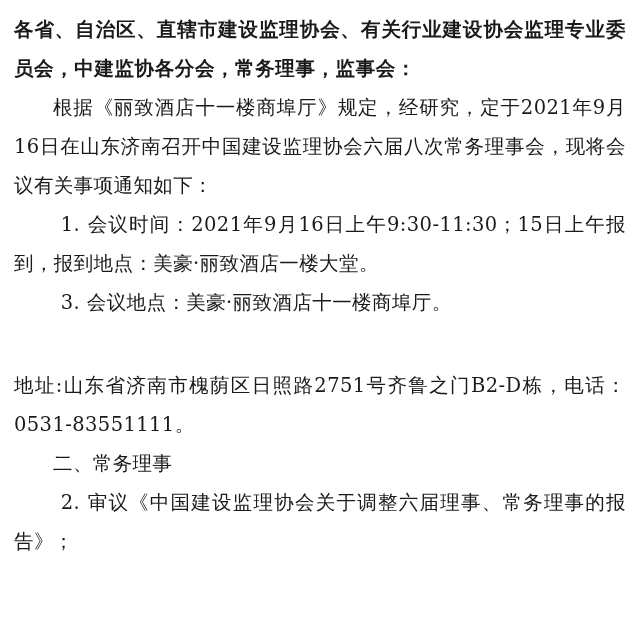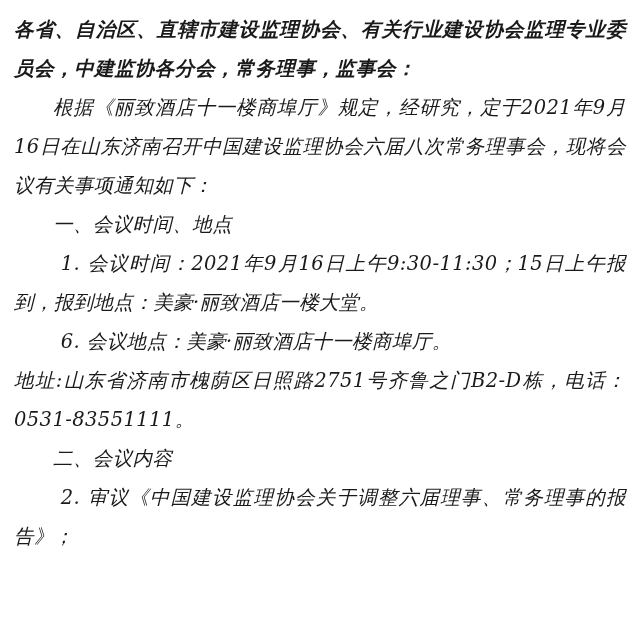--- a/index.html
+++ b/index.html
@@ -13,21 +13,20 @@
     overflow: hidden;
     font-family: "DejaVu Serif", "Liberation Serif", serif;
     color: #1a1a1a;
   }
   .page {
     width: 640px;
     height: 578px;
     box-sizing: border-box;
     padding: 10px 14px 0 14px;
     position: relative;
-    font-style: italic;
   }
   .doc-body {
     font-size: 19.5px;
     line-height: 39px;
     letter-spacing: 0.4px;
     text-align: justify;
     text-justify: inter-ideograph;
   }
   .p {
     margin: 0;
@@ -38,29 +37,29 @@
     letter-spacing: 0.6px;
   }
   .indent {
     text-indent: 2em;
   }
   .indent-3 {
     text-indent: 2.4em;
   }
   .noindent {
     text-indent: 0;
+    margin-top: 44px;
   }
 </style>
 </head>
 <body>
 
 <div class="page">
   <div class="doc-body">
     <p class="p heading">各省、自治区、直辖市建设监理协会、有关行业建设协会监理专业委员会，中建监协各分会，常务理事，监事会：</p>
     <p class="p indent">根据《丽致酒店十一楼商埠厅》规定，经研究，定于2021年9月16日在山东济南召开中国建设监理协会六届八次常务理事会，现将会议有关事项通知如下：</p>
-    <p class="p indent">一、会议时间、地点</p>
     <p class="p indent-3">1. 会议时间：2021年9月16日上午9:30-11:30；15日上午报到，报到地点：美豪·丽致酒店一楼大堂。</p>
-    <p class="p indent-3">6. 会议地点：美豪·丽致酒店十一楼商埠厅。</p>
+    <p class="p indent-3">3. 会议地点：美豪·丽致酒店十一楼商埠厅。</p>
     <p class="p noindent">地址:山东省济南市槐荫区日照路2751号齐鲁之门B2-D栋，电话：0531-83551111。</p>
-    <p class="p indent">二、会议内容</p>
+    <p class="p indent">二、常务理事</p>
     <p class="p indent-3">2. 审议《中国建设监理协会关于调整六届理事、常务理事的报告》；</p>
   </div>
 </div>
 
 </body></html>

